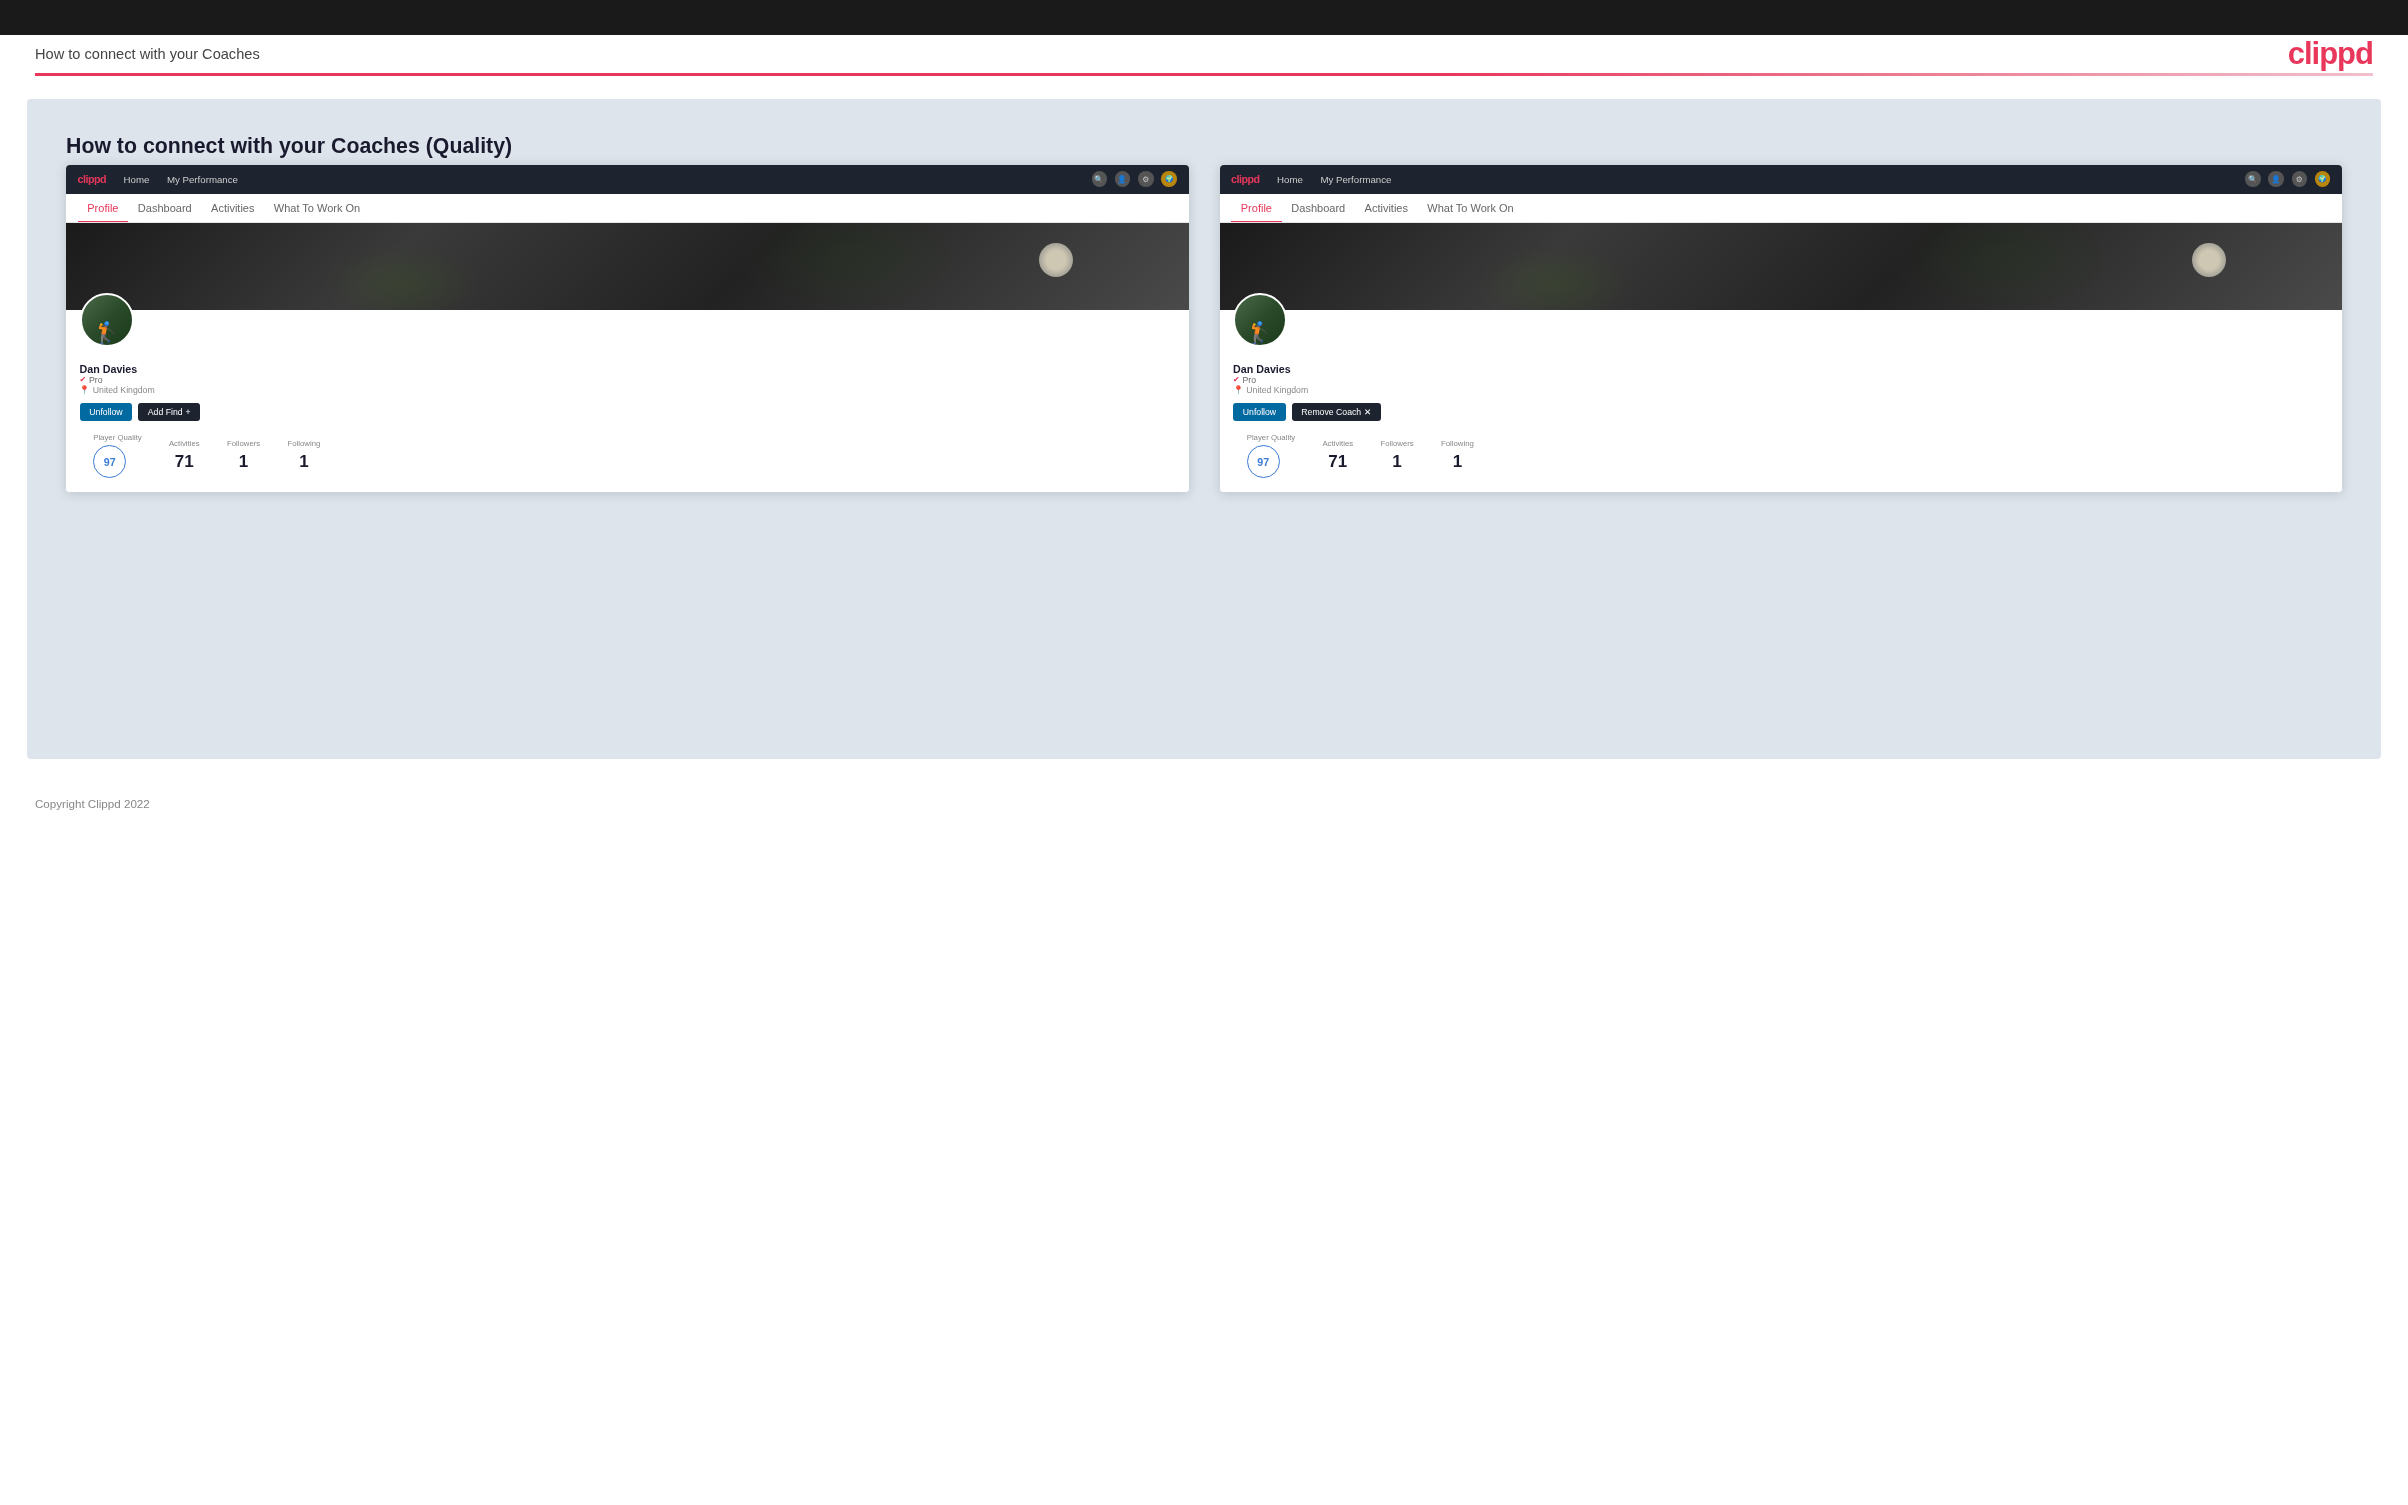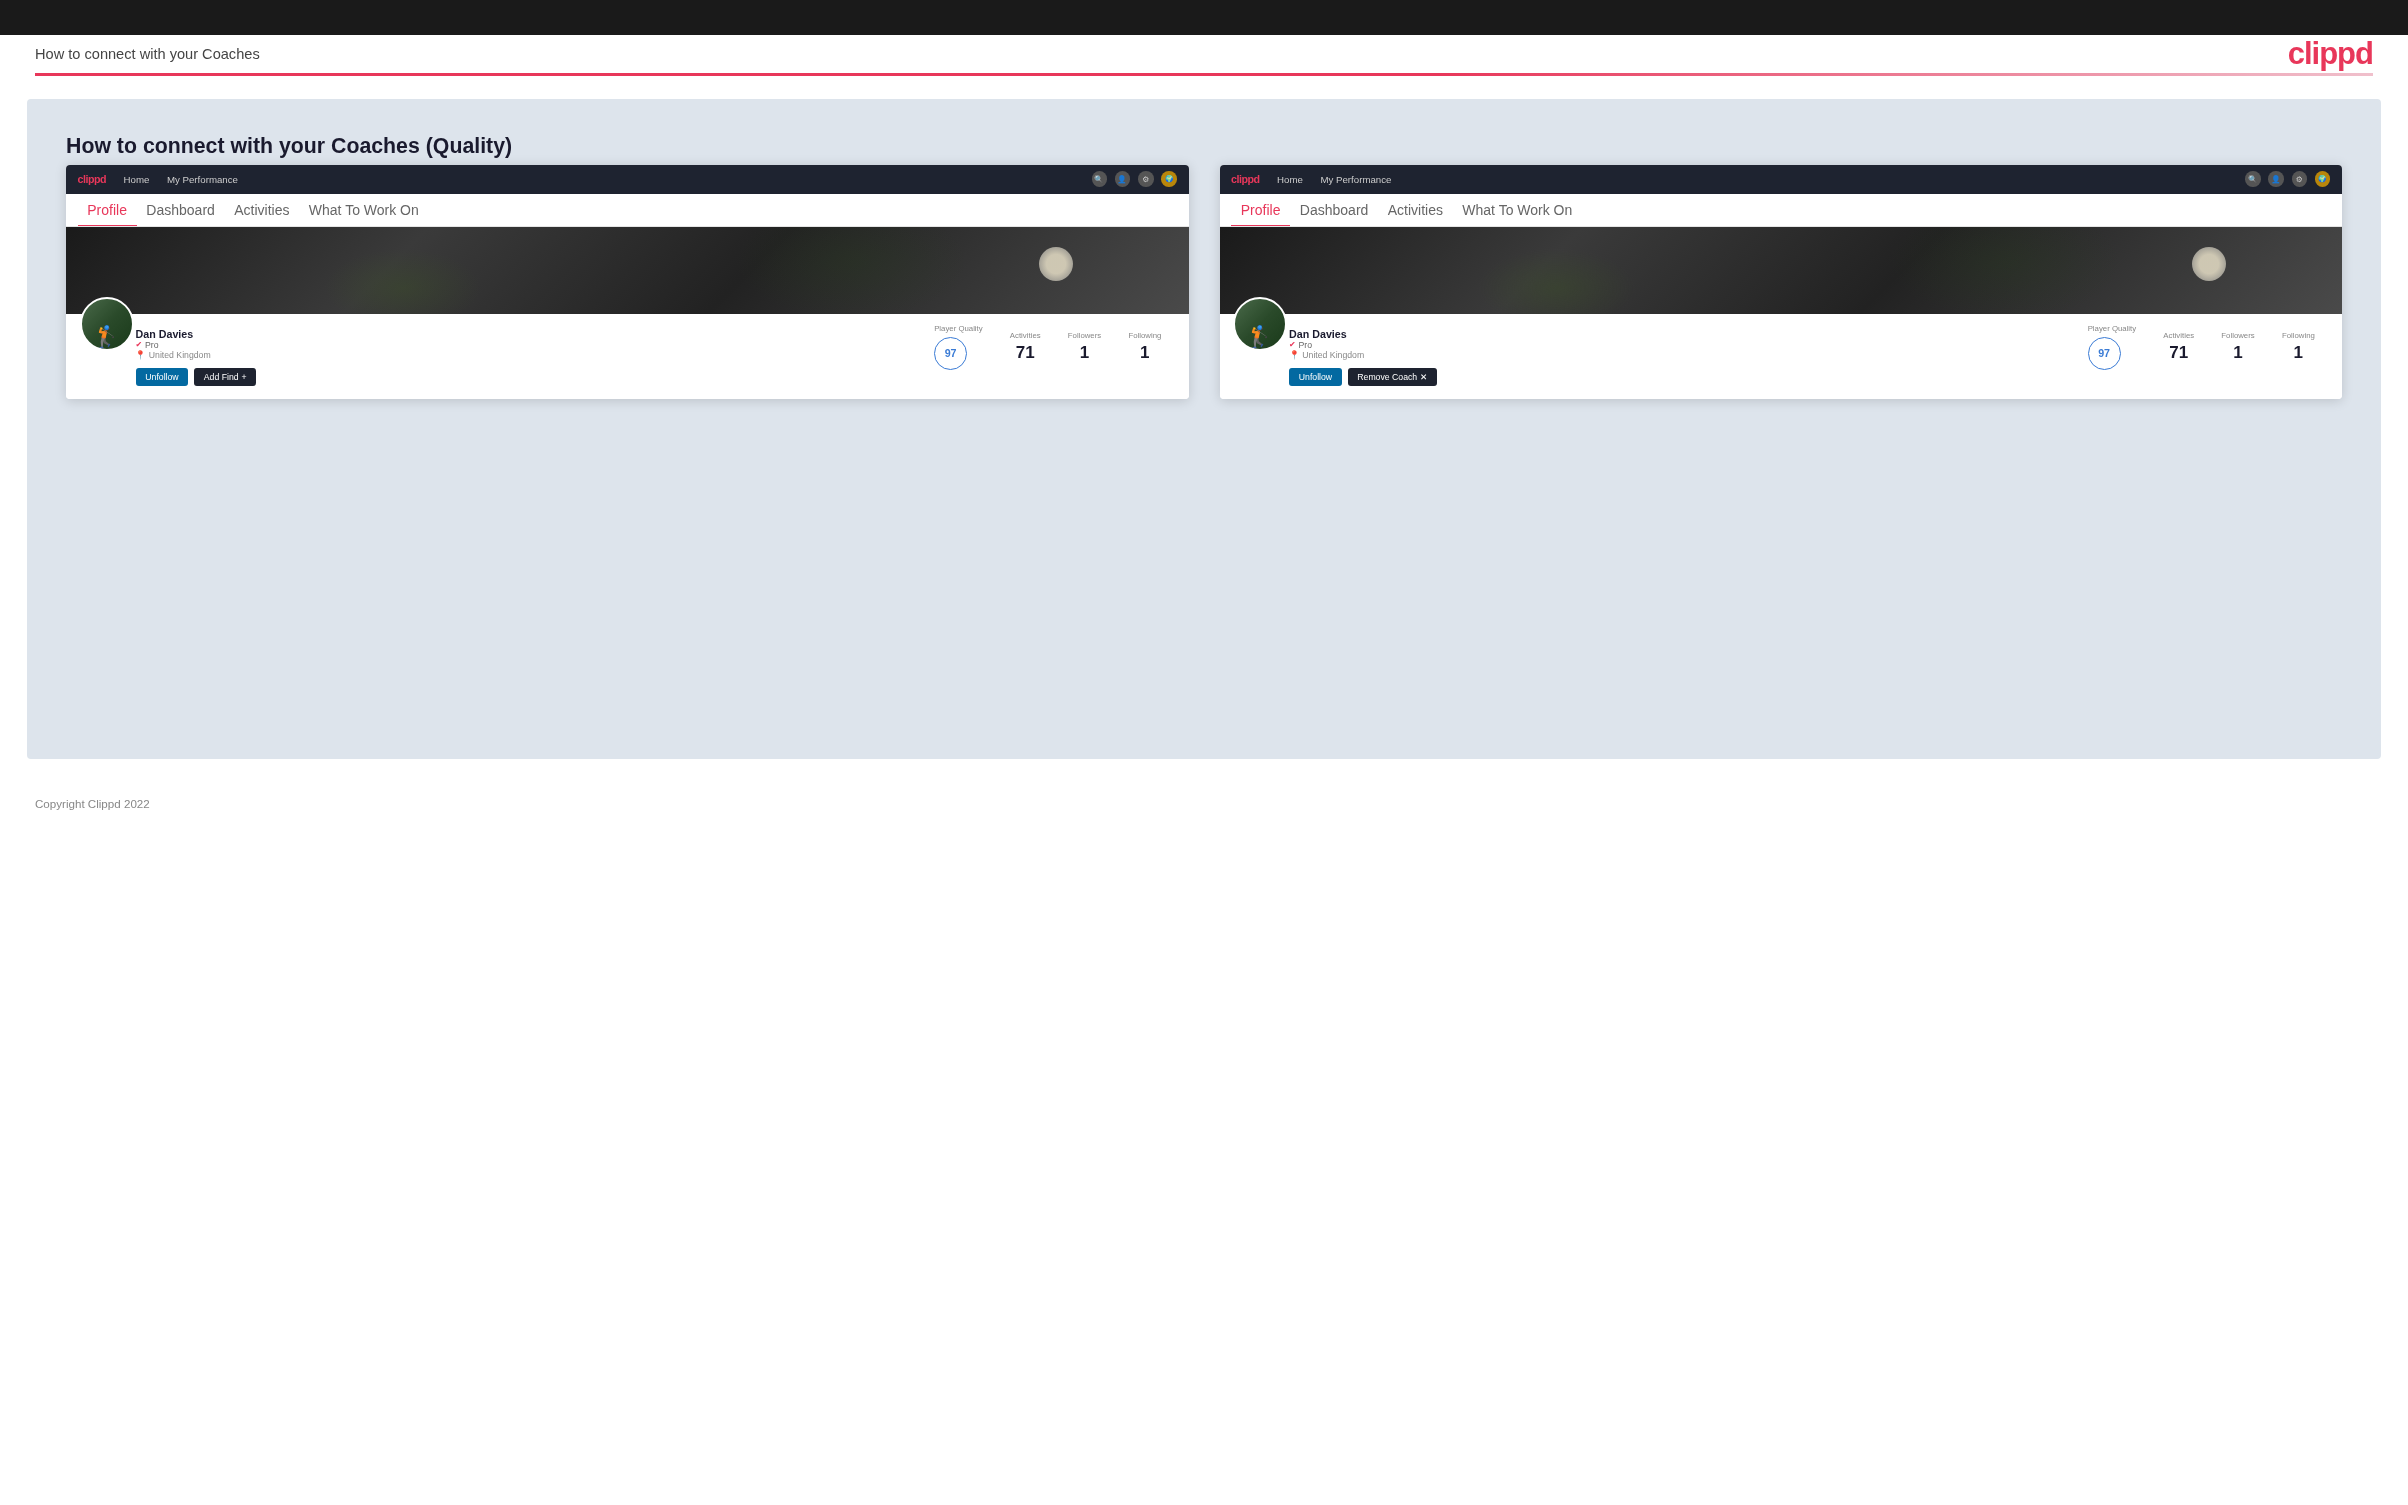--- a/index.html
+++ b/index.html
@@ -124,21 +124,21 @@
     }
 
     
     .mockup-tabs {
       background: #fff;
       display: flex;
       padding: 0 11.6px;
       border-bottom: 1px solid #e5e5e5;
     }
     .mockup-tab {
-      font-size: 14px;
+      font-size: 11px;
       padding: 7.8px 9.7px;
       color: #666;
       border-bottom: 1.9px solid transparent;
       cursor: pointer;
     }
     .mockup-tab.active {
       color: #e8375a;
       border-bottom-color: #e8375a;
     }
 
@@ -173,21 +173,22 @@
         radial-gradient(ellipse 78px 39px at 30% 70%, rgba(60,80,40,0.4) 0%, transparent 100%),
         radial-gradient(ellipse 116px 58px at 70% 40%, rgba(40,60,30,0.3) 0%, transparent 100%);
     }
 
     
     .mockup-profile {
       background: #fff;
       padding: 9.7px 13.6px 13.6px 13.6px;
       display: flex;
       align-items: flex-start;
-      gap: 2px;
+      gap: 12px;
+      flex-direction: column;
     }
     .mockup-avatar-wrap {
       margin-top: -27px;
       position: relative;
     }
     .mockup-avatar {
       width: 54px;
       height: 54px;
       border-radius: 50%;
       background: linear-gradient(135deg, #4a6a4a 0%, #2a4a2a 50%, #1a3a1a 100%);

